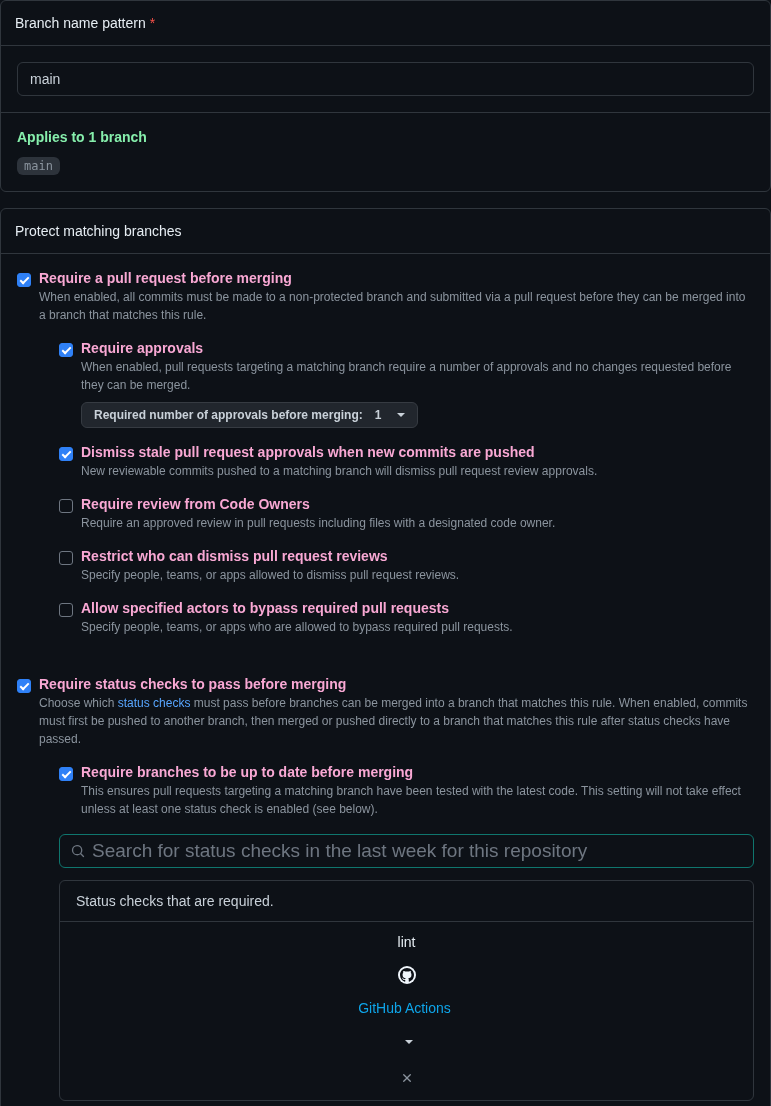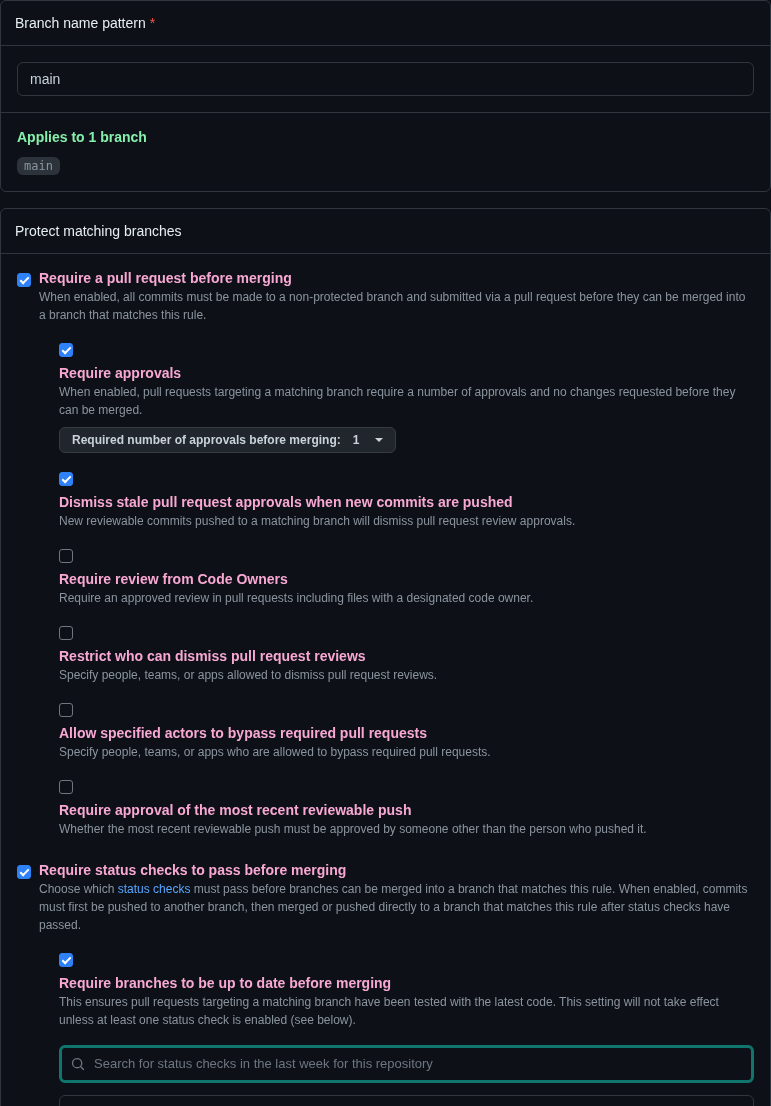--- a/index.html
+++ b/index.html
@@ -99,21 +99,21 @@
     color: #8b949e;
     font-size: 12px;
     line-height: 18px;
     margin-top: 2px;
   }
   .option-desc a { color: #58a6ff; text-decoration: none; }
   .nested {
     margin-left: 20px;
     margin-top: 16px;
   }
-  .nested > .option-row { margin-bottom: 16px; flex-direction: column; }
+  .nested > .option-row { margin-bottom: 16px; }
   .dropdown-btn {
     display: inline-flex;
     align-items: center;
     background: #21262d;
     border: 1px solid #363b42;
     color: #c9d1d9;
     font-size: 12px;
     font-weight: 600;
     padding: 5px 12px;
     border-radius: 6px;
@@ -137,25 +137,25 @@
   .search-wrap svg {
     position: absolute;
     left: 12px;
     top: 50%;
     transform: translateY(-50%);
     fill: #6e7681;
   }
   .search-input {
     width: 100%;
     background: #0d1117;
-    border: 3px solid #0f766e;
+    border: 1px solid #0f766e;
     border-radius: 6px;
     padding: 6px 6px 6px 32px;
     color: #c9d1d9;
-    font-size: 13px;
+    font-size: 19px;
     line-height: 20px;
   }
   .search-input::placeholder { color: #6e7681; }
   .status-box {
     border: 1px solid #30363d;
     border-radius: 6px;
     margin-top: 12px;
   }
   .status-header {
     padding: 12px 16px;
@@ -265,27 +265,20 @@
           </div>
 
           <div class="option-row">
             <div class="cb"></div>
             <div class="option-content">
               <div class="option-title">Allow specified actors to bypass required pull requests</div>
               <div class="option-desc">Specify people, teams, or apps who are allowed to bypass required pull requests.</div>
             </div>
           </div>
 
-          <div class="option-row" style="margin-bottom:0;">
-            <div class="cb"></div>
-            <div class="option-content">
-              <div class="option-title">Require approval of the most recent reviewable push</div>
-              <div class="option-desc">Whether the most recent reviewable push must be approved by someone other than the person who pushed it.</div>
-            </div>
-          </div>
 
         </div>
       </div>
     </div>
 
     <div class="option-row section-gap" style="margin-bottom:4px;">
       <div class="cb checked"></div>
       <div class="option-content">
         <div class="option-title">Require status checks to pass before merging</div>
         <div class="option-desc">

